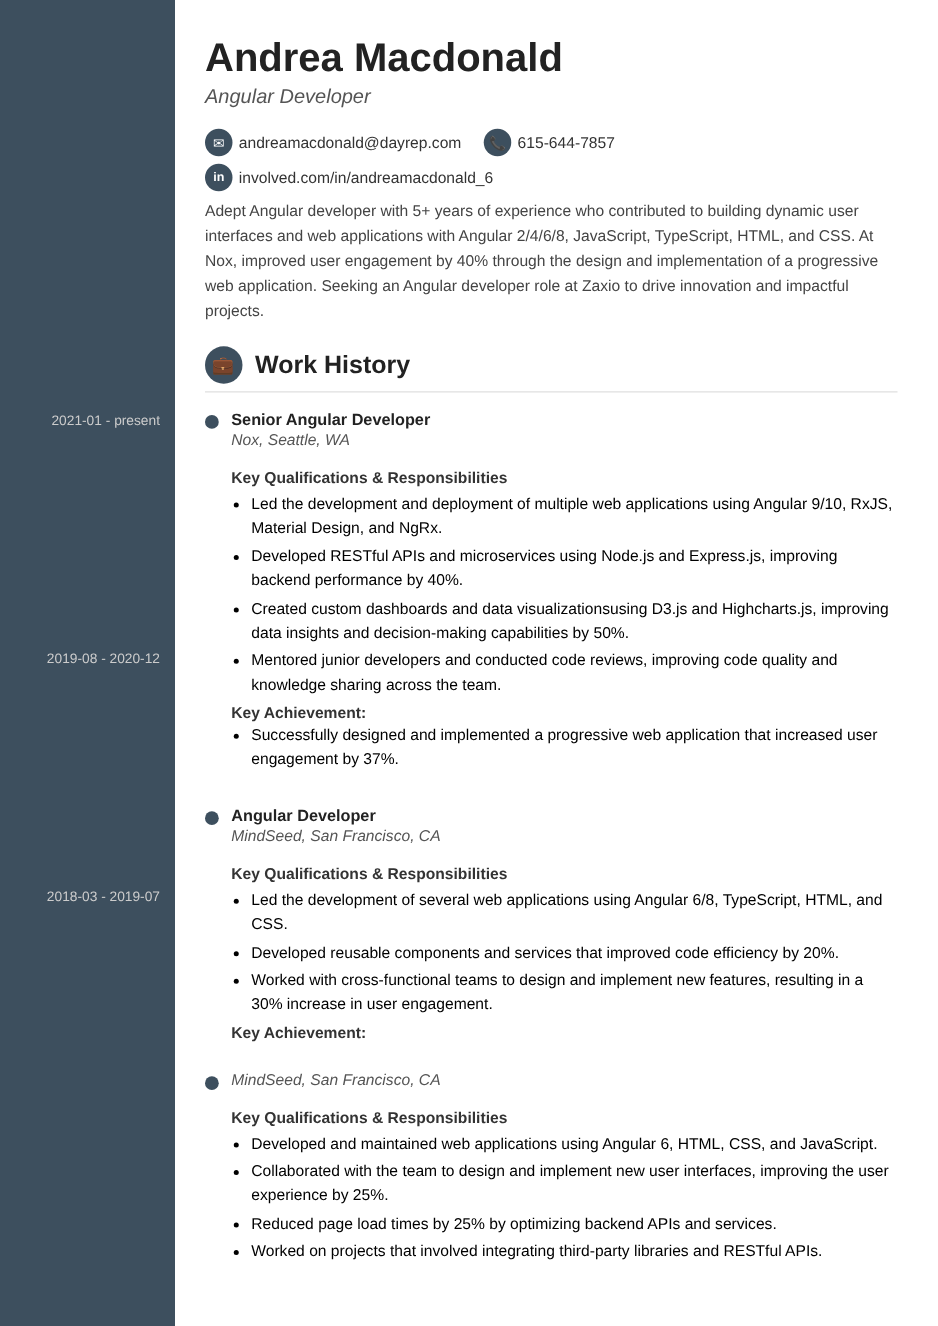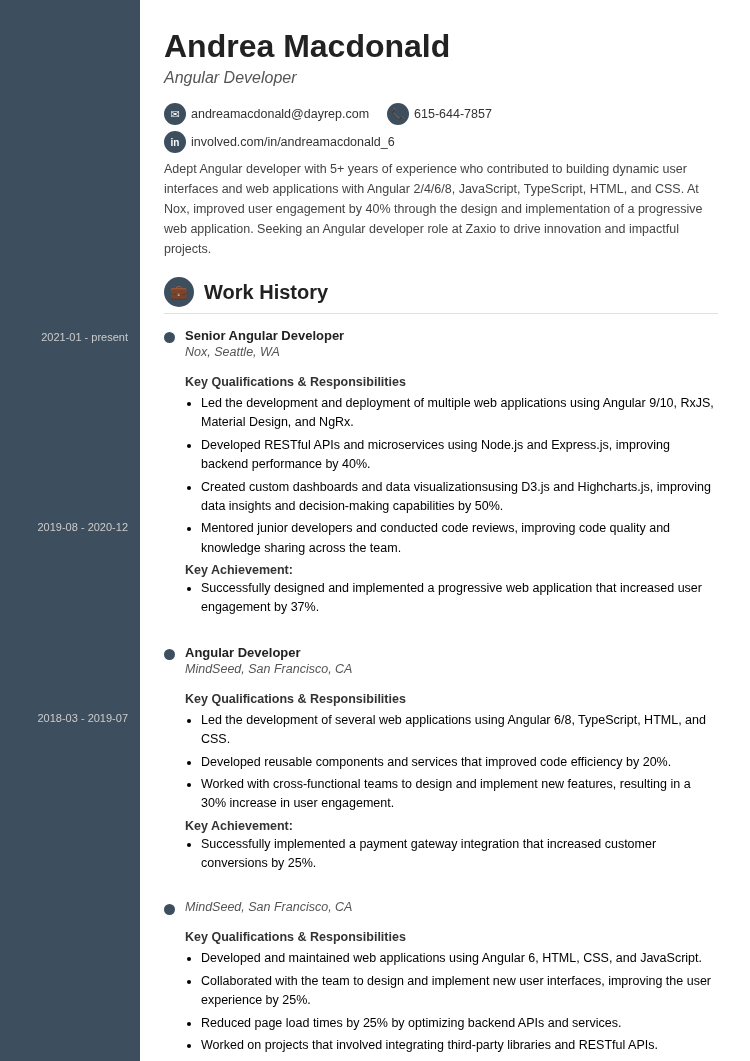--- a/index.html
+++ b/index.html
@@ -239,23 +239,20 @@
       <div class="job-content">
         <div class="job-title">Angular Developer</div>
         <div class="job-company">MindSeed, San Francisco, CA</div>
         <div class="sub-section-title">Key Qualifications &amp; Responsibilities</div>
         <ul class="bullet-list">
           <li>Led the development of several web applications using Angular 6/8, TypeScript, HTML, and CSS.</li>
           <li>Developed reusable components and services that improved code efficiency by 20%.</li>
           <li>Worked with cross-functional teams to design and implement new features, resulting in a 30% increase in user engagement.</li>
         </ul>
         <div class="key-achievement-label">Key Achievement:</div>
-        <ul class="bullet-list">
-          <li>Successfully implemented a payment gateway integration that increased customer conversions by 25%.</li>
-        </ul>
       </div>
     </div>
 
     <div class="job-entry">
       <div class="job-dot-col">
         <div class="job-dot"></div>
       </div>
       <div class="job-content">
         <div class="job-company">MindSeed, San Francisco, CA</div>
         <div class="sub-section-title">Key Qualifications &amp; Responsibilities</div>

